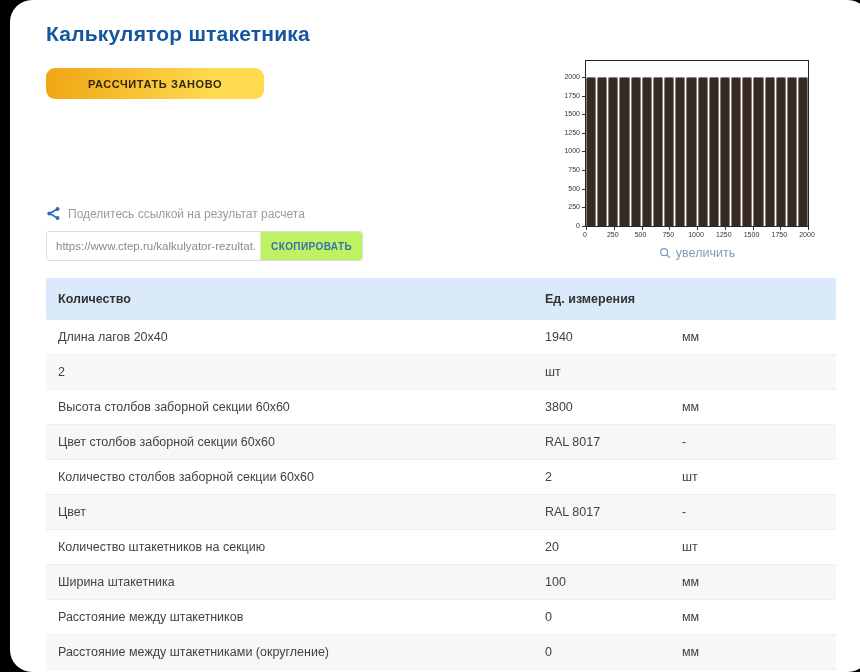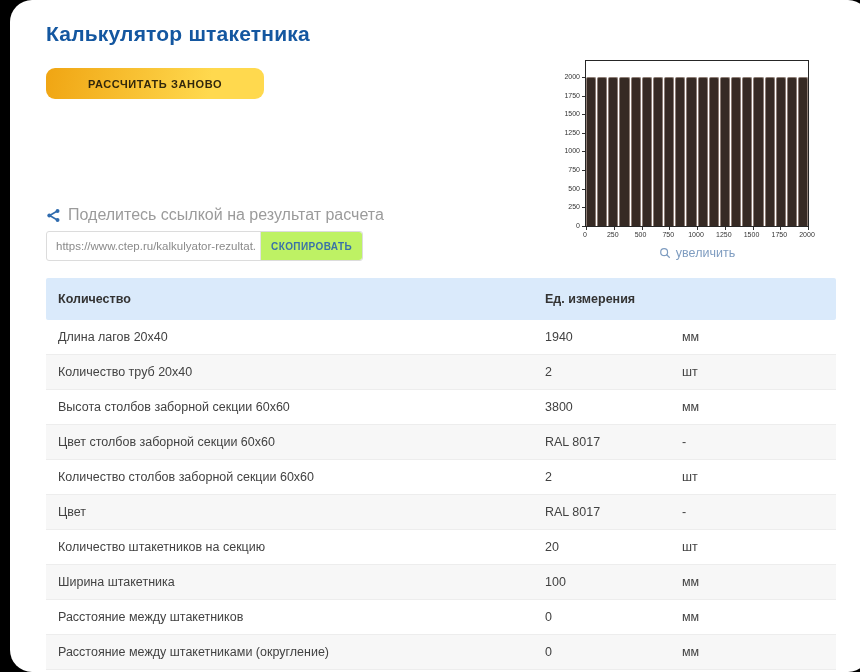--- a/index.html
+++ b/index.html
@@ -12,21 +12,21 @@
     position:absolute; left:36px; top:22px; margin:0;
     font-size:21px; font-weight:bold; color:#1457a0; letter-spacing:.2px;
   }
   .recalc-button {
     position:absolute; left:36px; top:68px; width:218px; height:31px;
     border:none; border-radius:9px; cursor:pointer;
     background:linear-gradient(100deg,#f0a513 0%,#ffd94e 75%);
     font-family:inherit; font-size:11px; font-weight:bold; color:#33280c; letter-spacing:.6px;
   }
   .share-row { position:absolute; left:36px; top:206px; display:flex; align-items:center; gap:7px; }
-  .share-label { font-size:16px; color:#9b9b9b; }
+  .share-label { font-size:12px; color:#9b9b9b; }
   .url-box {
     position:absolute; left:36px; top:231px; width:317px; height:30px;
     border:1px solid #dcdcdc; border-radius:3px; background:#fff;
     display:flex; align-items:stretch; box-sizing:border-box;
   }
   .url-input {
     flex:1; min-width:0; border:none; outline:none; background:transparent;
     font-family:inherit; font-size:11.5px; color:#8a8a8a; padding:0 4px 0 9px;
   }
   .copy-button {
@@ -176,21 +176,20 @@
       <div class="cell">Количество</div>
       <div class="cell">Ед. измерения</div>
     </div>
     <div id="t-body">
         <div class="t-row">
           <div class="cell">Длина лагов 20x40</div>
           <div class="cell">1940</div>
           <div class="cell">мм</div>
         </div>
         <div class="t-row alt">
-          <div class="cell">Количество труб 20x40</div>
           <div class="cell">2</div>
           <div class="cell">шт</div>
         </div>
         <div class="t-row">
           <div class="cell">Высота столбов заборной секции 60x60</div>
           <div class="cell">3800</div>
           <div class="cell">мм</div>
         </div>
         <div class="t-row alt">
           <div class="cell">Цвет столбов заборной секции 60x60</div>

